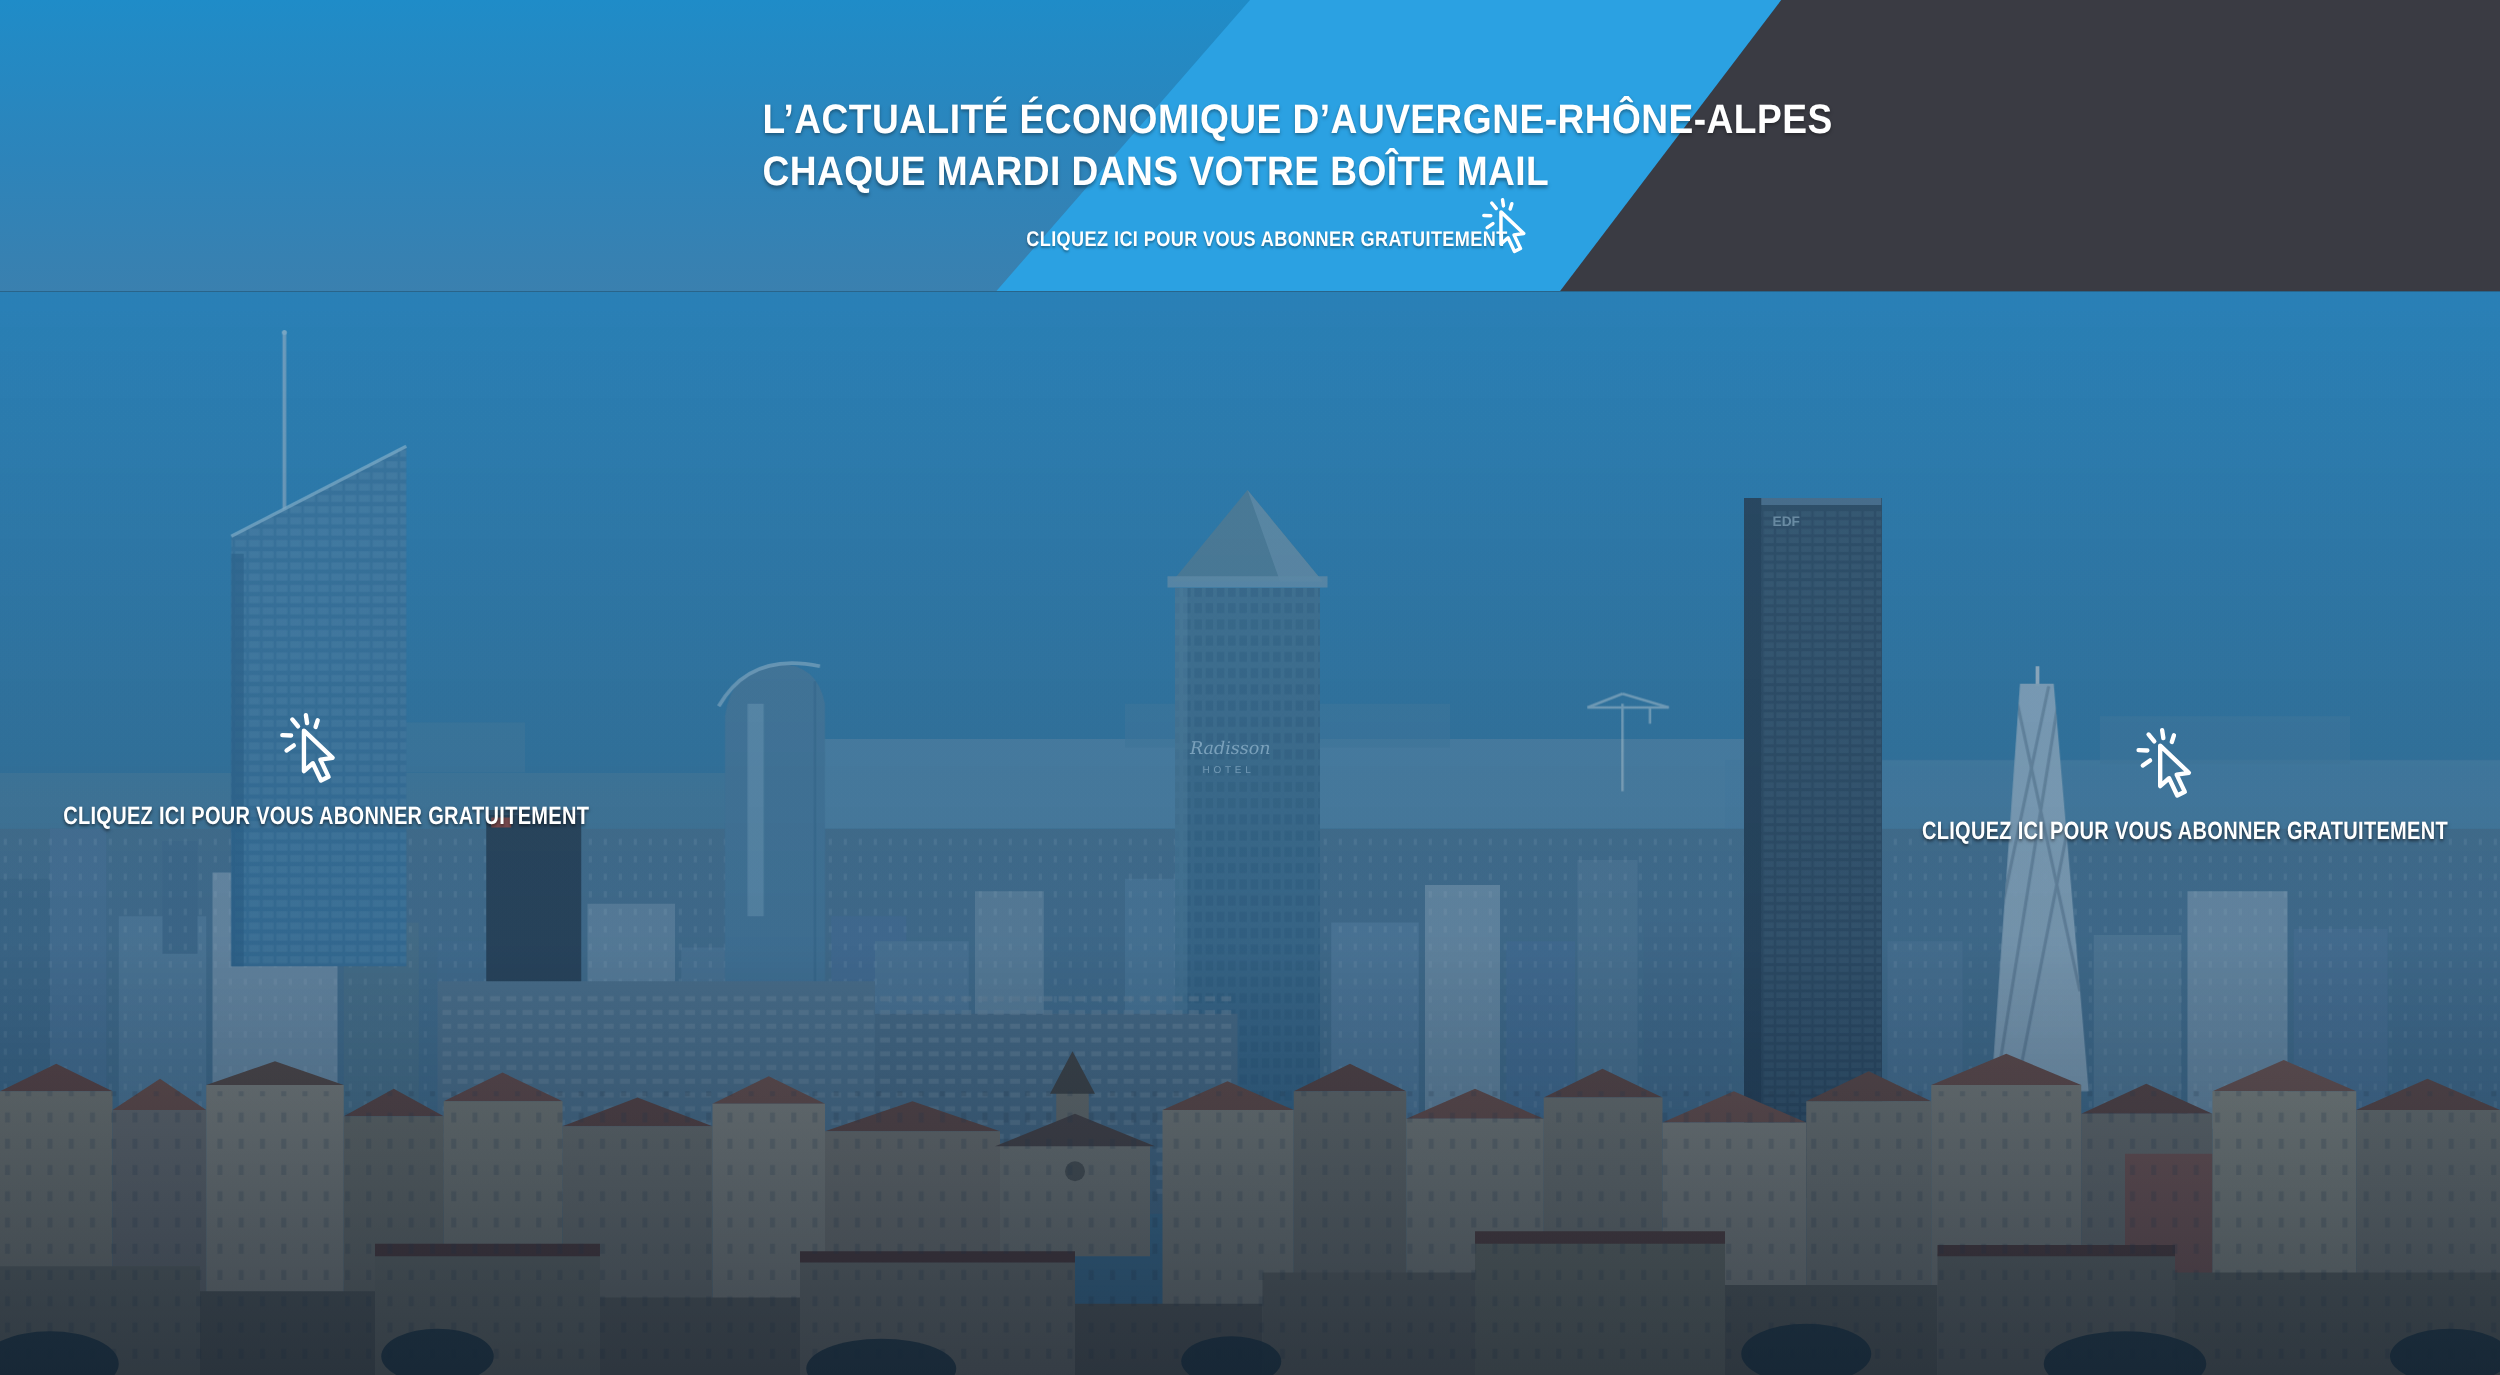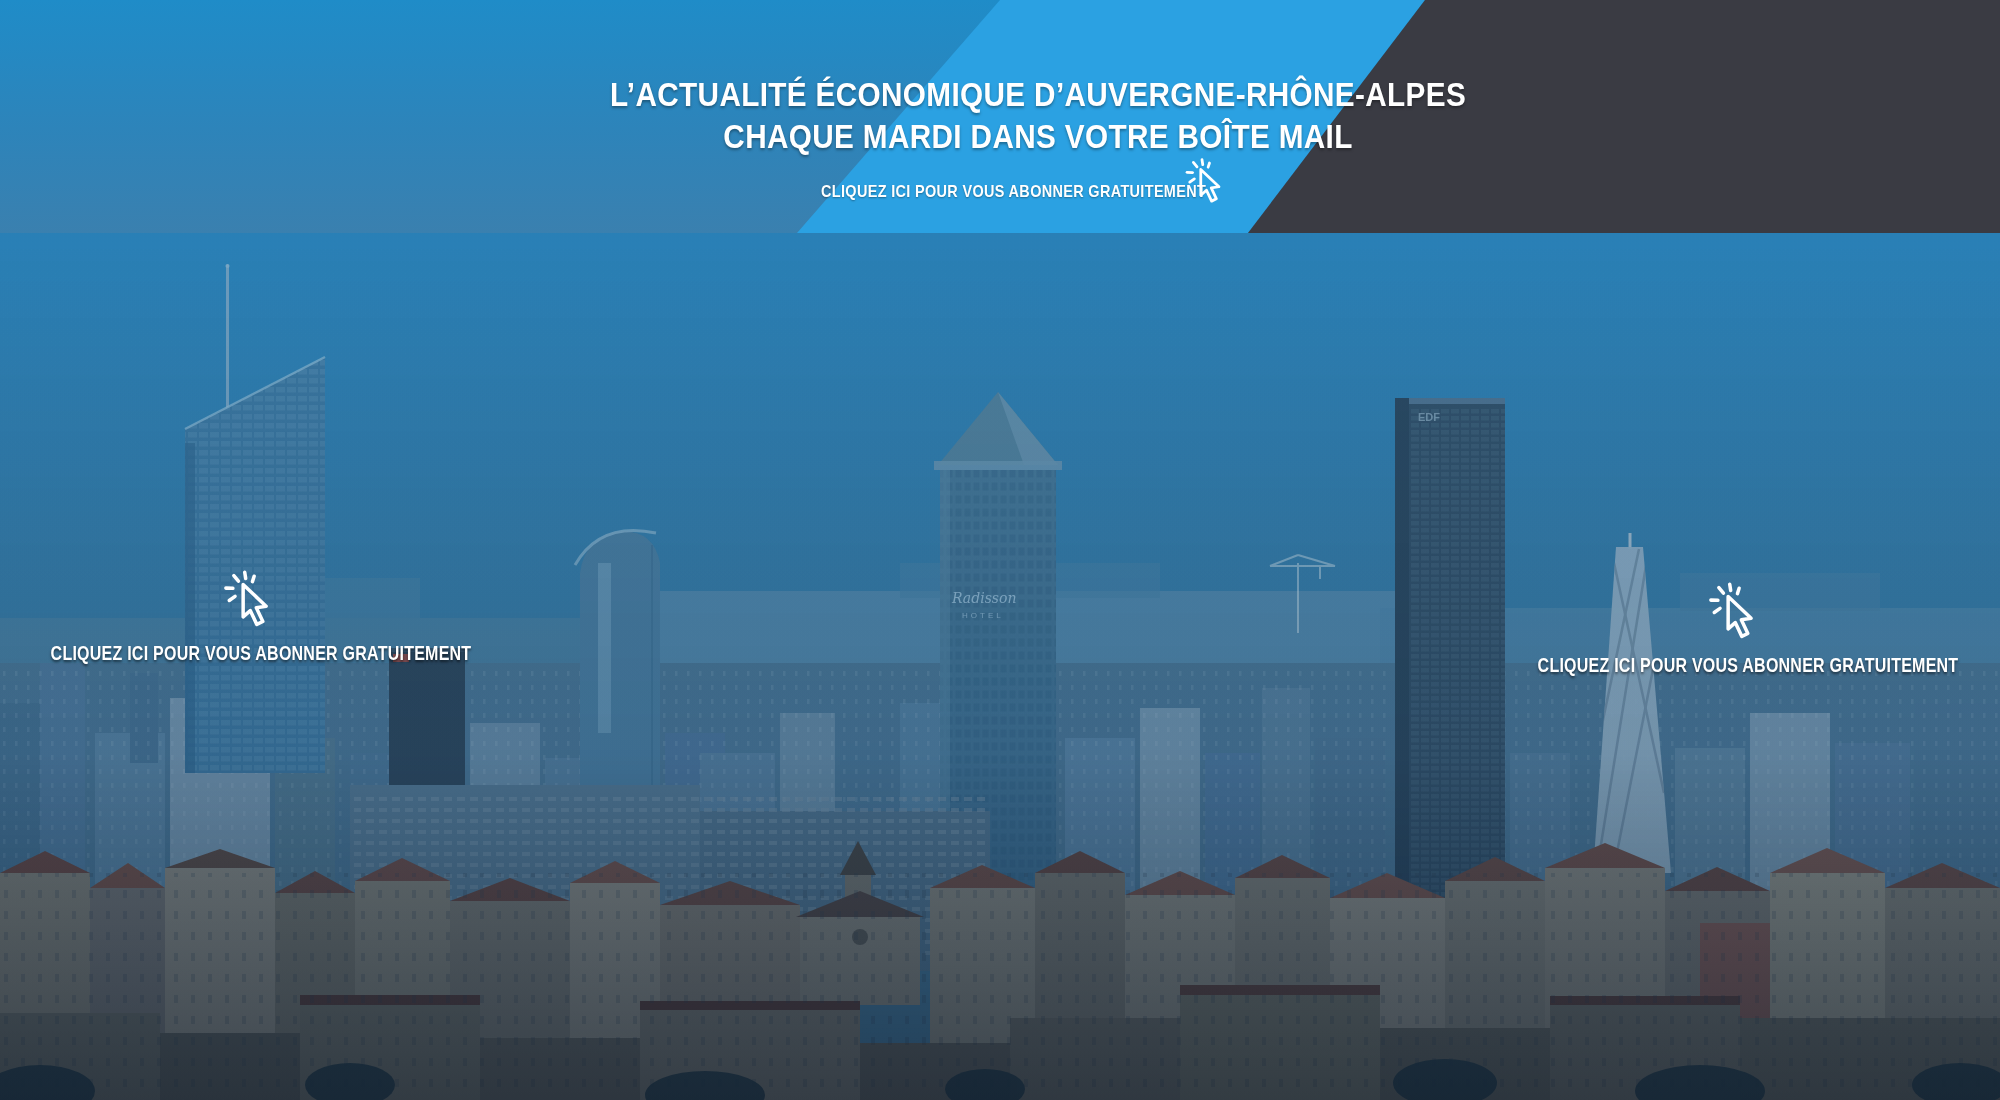--- a/index.html
+++ b/index.html
@@ -1,21 +1,21 @@
 <!DOCTYPE html>
 <html lang="fr"><head>
 <meta charset="utf-8">
 <style>
   html,body{margin:0;padding:0;background:#222;}
   .page{position:relative;width:2000px;height:1100px;overflow:hidden;
         font-family:"Liberation Sans",sans-serif;}
 
   
   .banner{position:absolute;left:0;top:0;width:2000px;height:233px;
-          background:linear-gradient(180deg,#1f8cc8 0%,#2d84ba 55%,#3a80af 100%);text-align:center;}
+          background:linear-gradient(180deg,#1f8cc8 0%,#2d84ba 55%,#3a80af 100%);}
   .banner-accent{position:absolute;inset:0;background:#2ba1e2;
           clip-path:polygon(1000px 0,1425px 0,1248px 233px,797px 233px);}
   .banner-dark{position:absolute;inset:0;background:#3a3b43;
           clip-path:polygon(1425px 0,2000px 0,2000px 233px,1248px 233px);}
   .headline{position:absolute;left:610px;top:74px;color:#fff;
           font-weight:700;font-size:33px;line-height:42px;letter-spacing:.4px;
           text-shadow:0 2px 3px rgba(0,0,0,.35);transform:scaleX(.9);
           transform-origin:left top;white-space:nowrap;}
   .banner-cta-label{position:absolute;left:821px;top:182px;color:#fff;
           font-weight:700;font-size:17px;letter-spacing:.4px;white-space:nowrap;

